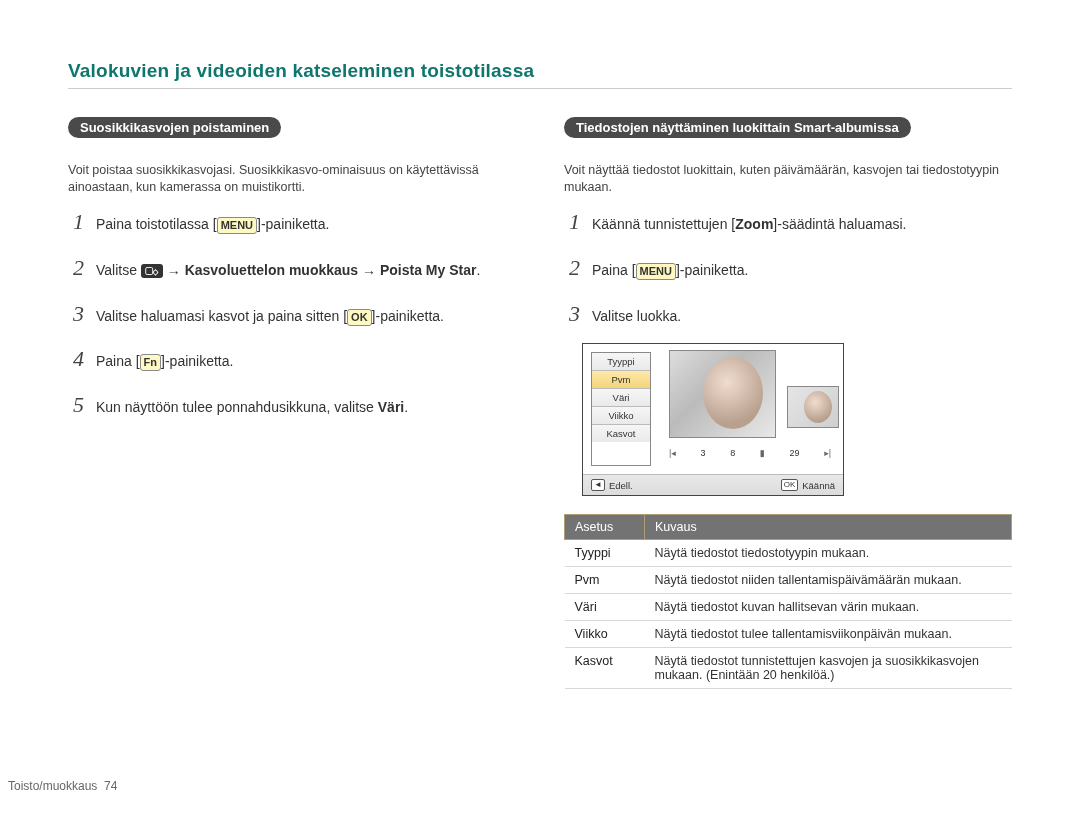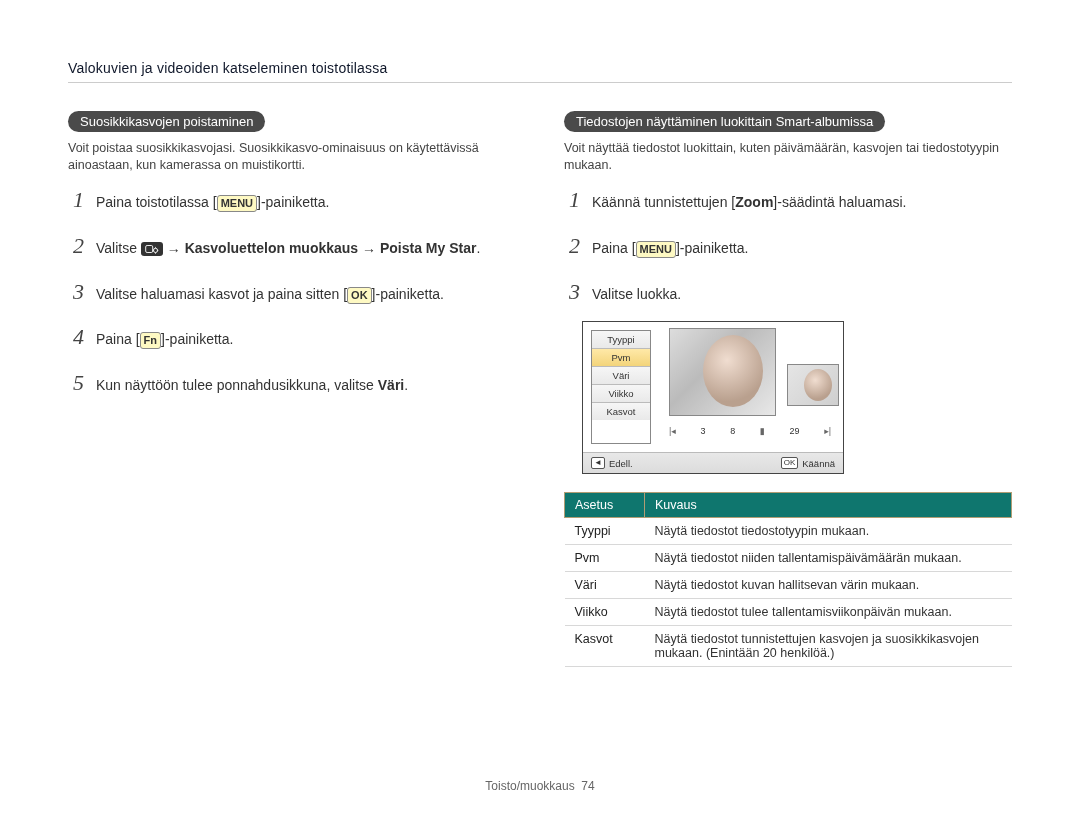--- a/index.html
+++ b/index.html
@@ -10,48 +10,48 @@
     color: #333;
     width: 1080px;
     height: 815px;
     position: relative;
   }
   .page {
     padding: 60px 68px 30px 68px;
     box-sizing: border-box;
   }
   .page-title {
-    font-size: 14px;
-    color: #0f172a;
+    font-size: 19px;
+    color: #0f766e;
     letter-spacing: 0.2px;
     margin-bottom: 6px;
-    font-weight: 400;
+    font-weight: 700;
   }
   .title-rule {
     border: none;
     border-top: 1px solid #ccc;
     margin: 0 0 28px 0;
   }
   .cols {
     display: flex;
     gap: 48px;
   }
   .col {
     flex: 1;
     min-width: 0;
   }
   .pill {
     display: inline-block;
     background: #4a4a4a;
     color: #fff;
-    font-weight: normal;
+    font-weight: bold;
     font-size: 13px;
     padding: 3px 12px;
     border-radius: 11px;
-    margin-bottom: 8px;
+    margin-bottom: 24px;
   }
   .intro {
     font-size: 12.5px;
     color: #444;
     line-height: 1.35;
     margin: 0 0 10px 0;
   }
   .steps {
     list-style: none;
     padding: 0;
@@ -200,43 +200,43 @@
   }
 
   
   table.info {
     border-collapse: collapse;
     width: 100%;
     font-size: 12.5px;
     margin-left: 0;
   }
   table.info th {
-    background: #0f766e;
+    background: #737373;
     color: #fff;
     text-align: left;
     font-weight: normal;
     padding: 5px 10px;
     border: 1px solid #b19d74;
   }
   table.info td {
     border-bottom: 1px solid #d8d8d8;
     padding: 6px 10px;
     vertical-align: top;
   }
   table.info td:first-child {
     width: 60px;
     color: #222;
   }
 
   .footer {
     position: absolute;
     bottom: 22px;
-    left: 0;
+    left: 8px;
     right: 0;
-    text-align: center;
+    text-align: left;
     font-size: 12px;
     color: #666;
   }
 </style>
 </head>
 <body>
 
 <div class="page">
   <div class="page-title">Valokuvien ja videoiden katseleminen toistotilassa</div>
   <hr class="title-rule">

